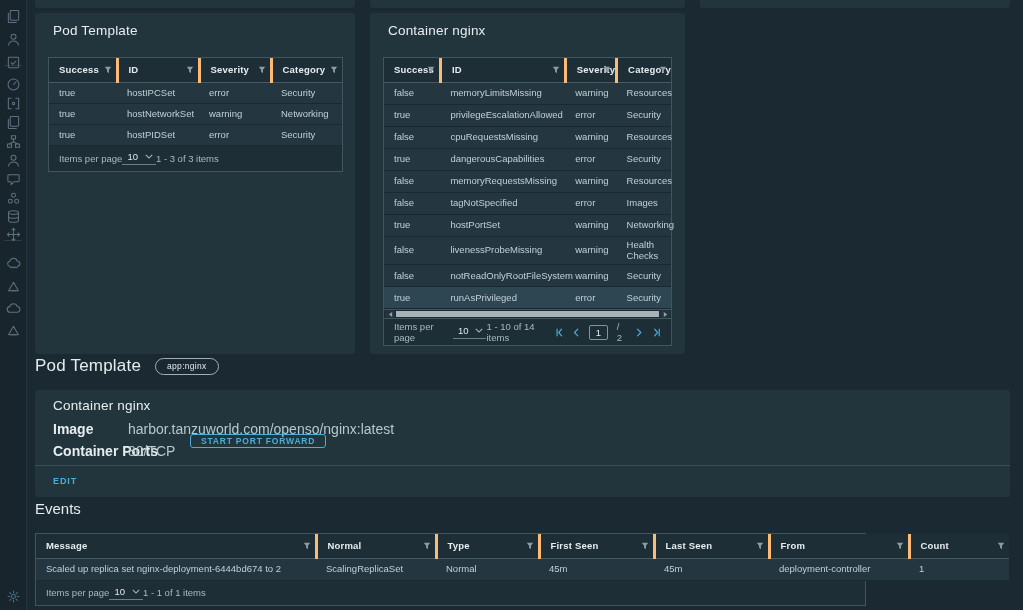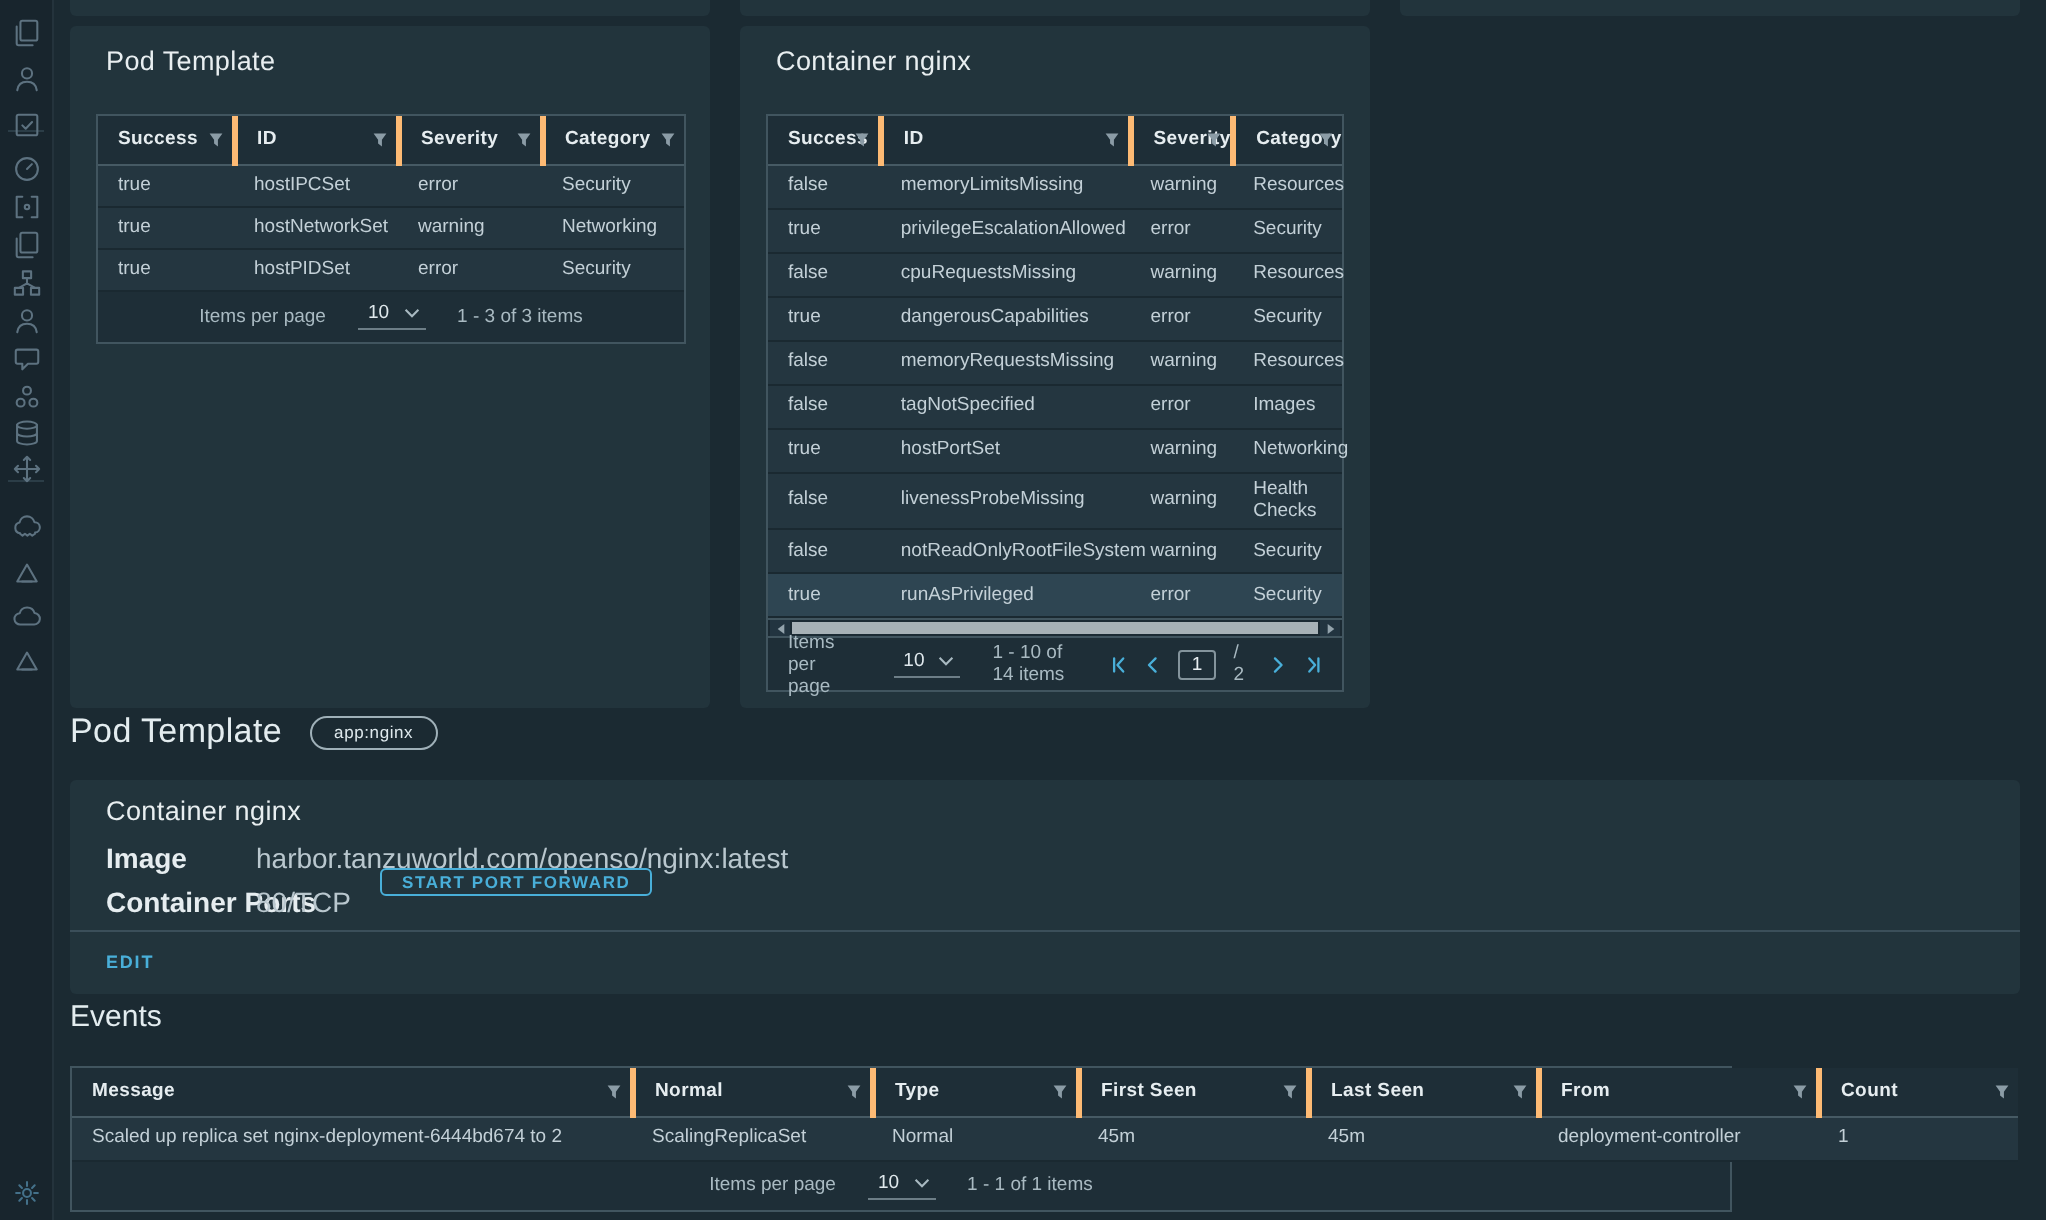--- a/index.html
+++ b/index.html
@@ -39,21 +39,21 @@
   }
   .datagrid th:not(:first-child) { border-left:3px solid #fdba74; }
   .datagrid svg.funnel { position:absolute; right:4px; top:50%; transform:translateY(-50%); width:8px; height:8px; fill:#8b9ca6; }
   .datagrid td {
     height:22px; font-size:9.5px; color:#c3d0d7; padding:2px 4px 2px 10px;
     border-bottom:1px solid #1a2931; background:#243640; vertical-align:middle; line-height:1.25;
   }
   .dg-a td { height:21px; }
   .datagrid tr.selected td { background:#2e4552; }
   .dg-footer {
-    display:flex; align-items:center; justify-content:center; gap:16px;
+    display:flex; align-items:center; justify-content:flex-start; 
     height:25px; background:#1e2e37; padding:0 10px; font-size:9.5px; color:#a9bac2;
   }
   .pagesize { display:inline-flex; align-items:center; gap:7px; border-bottom:1px solid #6d7e87; padding:0 3px 2px 5px; color:#dfe8ec; cursor:pointer; }
   .pagesize svg { width:8px; height:5px; stroke:#a9bac2; fill:none; stroke-width:1.3; }
   .pager { display:inline-flex; align-items:center; gap:9px; }
   .pager svg { width:9px; height:9px; stroke:#49afd9; fill:none; stroke-width:1.4; stroke-linecap:round; stroke-linejoin:round; cursor:pointer; }
   .page-box {
     width:20px; height:15px; border:1px solid #84949c; border-radius:2px;
     display:inline-flex; align-items:center; justify-content:center; color:#e8eef1; font-size:9.5px;
   }

